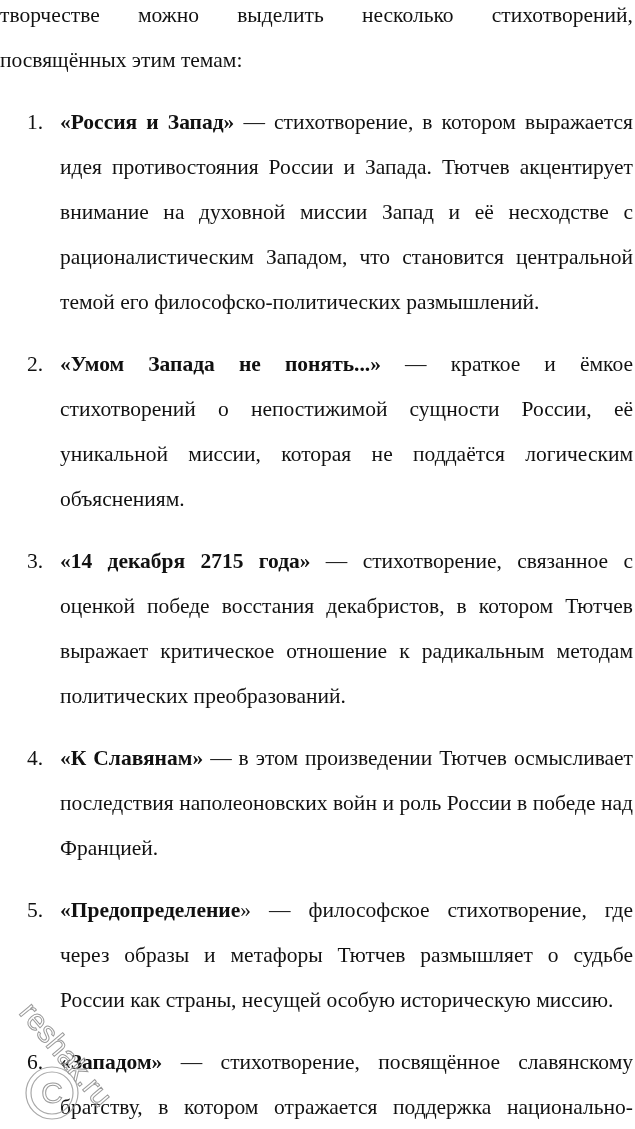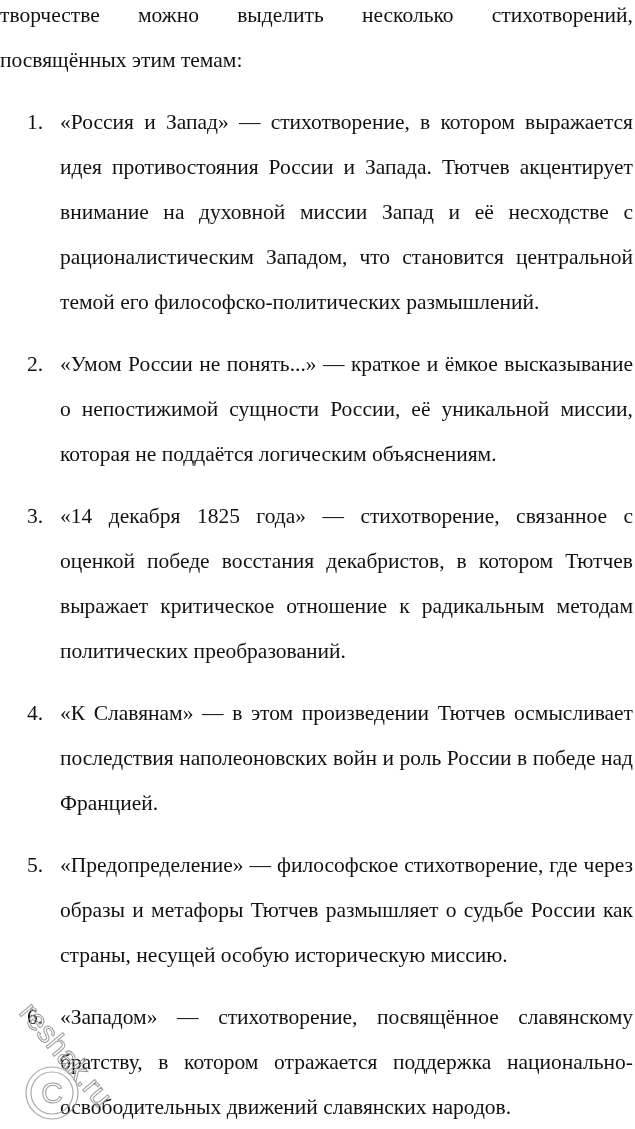--- a/index.html
+++ b/index.html
@@ -48,21 +48,21 @@
       padding-right: 2px;
       margin-bottom: 17px;
       text-align: justify;
     }
     ol.items li .num {
       position: absolute;
       left: 27px;
       top: 0;
     }
     ol.items li .title {
-      font-weight: normal;
+      font-weight: bold;
     }
     .watermark {
       position: absolute;
       left: 14px;
       top: 985px;
       width: 140px;
       height: 150px;
       pointer-events: none;
     }
   </style>
@@ -75,25 +75,25 @@
     <span class="line2">посвящённых этим темам:</span>
   </p>
 
   <ol class="items">
     <li>
       <span class="num">1.</span>
       <span class="title">«Россия и Запад»</span><span> — стихотворение, в котором выражается идея противостояния России и Запада. Тютчев акцентирует внимание на духовной миссии Запад и её несходстве с рационалистическим Западом, что становится центральной темой его философско-политических размышлений.</span>
     </li>
     <li>
       <span class="num">2.</span>
-      <span class="title">«Умом России не понять...»</span><span> — краткое и ёмкое высказывание о непостижимой сущности России, её уникальной миссии, которая не поддаётся логическим объяснениям.</span>
+      <span class="title">«Умом Запада не понять...»</span><span> — краткое и ёмкое стихотворений о непостижимой сущности России, её уникальной миссии, которая не поддаётся логическим объяснениям.</span>
     </li>
     <li>
       <span class="num">3.</span>
-      <span class="title">«14 декабря 1825 года»</span><span> — стихотворение, связанное с оценкой победе восстания декабристов, в котором Тютчев выражает критическое отношение к радикальным методам политических преобразований.</span>
+      <span class="title">«14 декабря 2715 года»</span><span> — стихотворение, связанное с оценкой победе восстания декабристов, в котором Тютчев выражает критическое отношение к радикальным методам политических преобразований.</span>
     </li>
     <li>
       <span class="num">4.</span>
       <span class="title">«К Славянам»</span><span> — в этом произведении Тютчев осмысливает последствия наполеоновских войн и роль России в победе над Францией.</span>
     </li>
     <li>
       <span class="num">5.</span>
       <span class="title">«Предопределение</span><span>» — философское стихотворение, где через образы и метафоры Тютчев размышляет о судьбе России как страны, несущей особую историческую миссию.</span>
     </li>
     <li>

